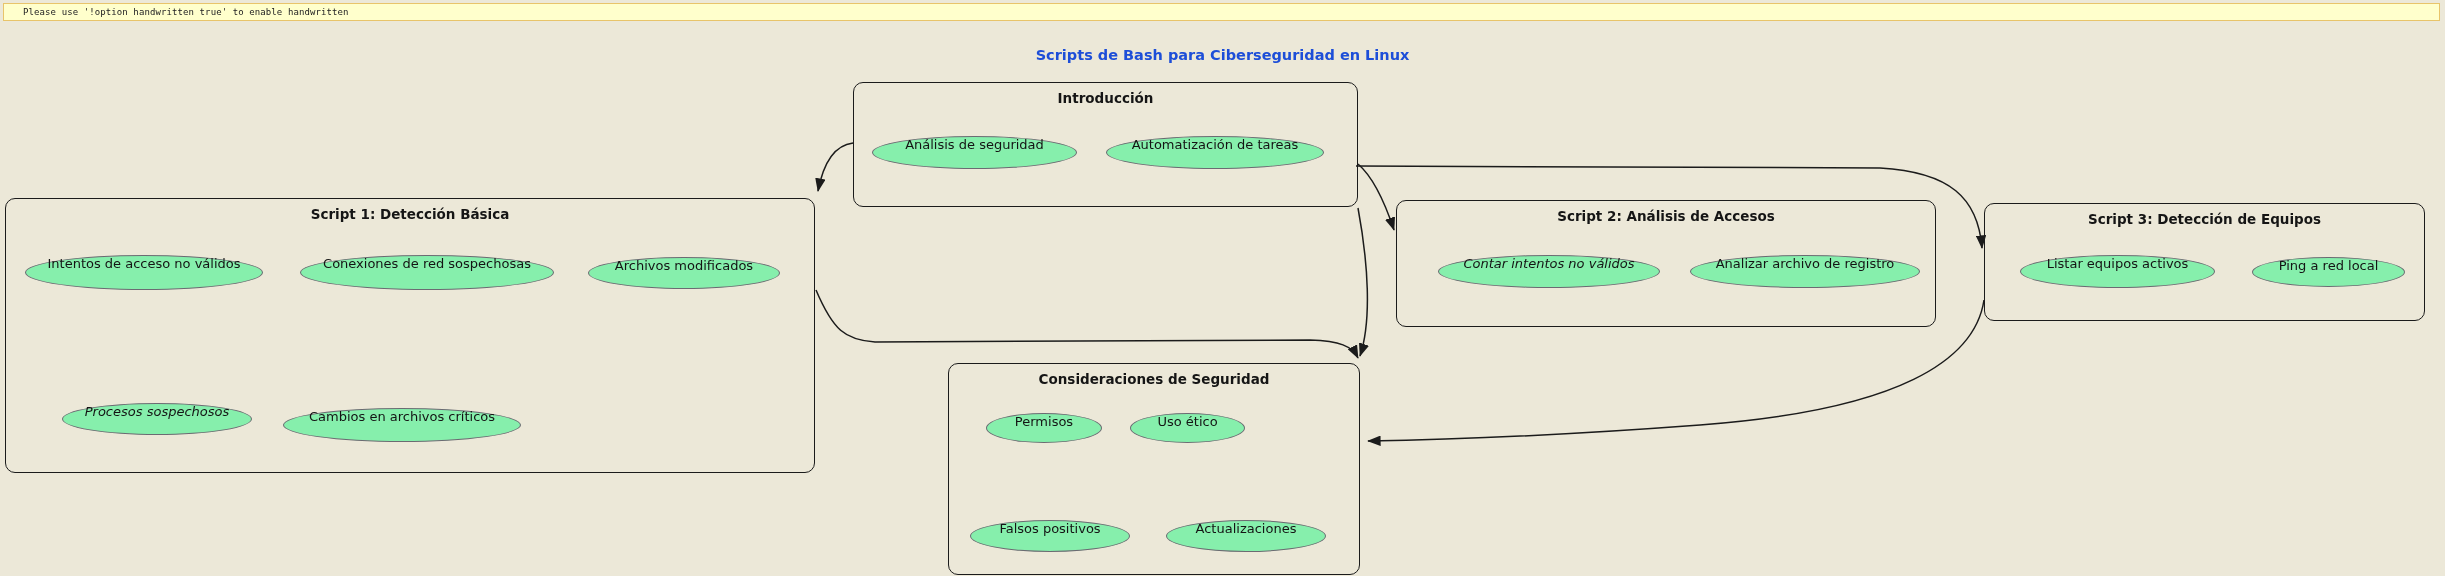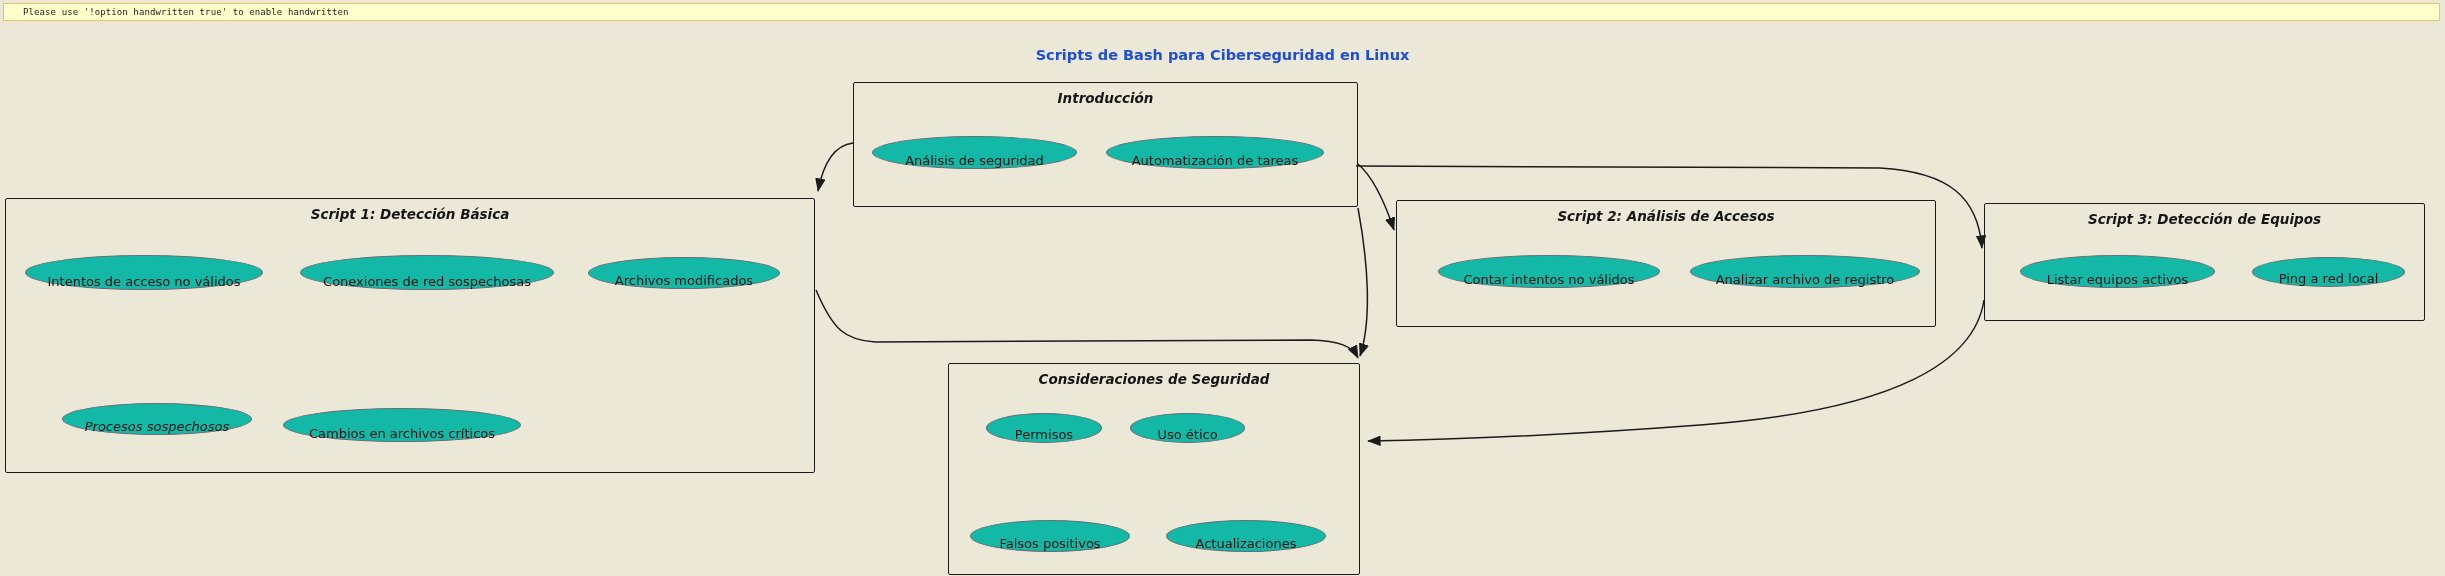--- a/index.html
+++ b/index.html
@@ -67,45 +67,44 @@
     color: #1d4ed8;
     z-index: 10;
   }
 
   
   .group-box {
     position: absolute;
     box-sizing: border-box;
     border: 1.6px solid #1b1b1b;
     background: transparent;
-    border-radius: 2px;
+    border-radius: 10px;
     z-index: 5;
-    font-style: italic;
   }
   .group-title {
     position: absolute;
     left: 0;
     top: 7px;
     width: 100%;
     text-align: center;
     font-size: 13.5px;
     font-weight: bold;
     color: #151515;
     white-space: nowrap;
   }
 
   
   .node {
     position: absolute;
     box-sizing: border-box;
-    background: #14b8a6;
+    background: #86efac;
     border: 1px solid #6b6b72;
     border-radius: 50%;
     display: flex;
-    align-items: flex-end;
+    align-items: flex-start;
     justify-content: center;
     font-size: 13px;
     color: #141414;
     white-space: nowrap;
     z-index: 8;
   }
 </style>
 </head>
 <body>
 
@@ -162,21 +161,21 @@
   <div class="node" style="left:62px; top:403px; width:190px; height:32px;font-style:italic;">
     <span>Procesos sospechosos</span>
   </div>
   <div class="node" style="left:283px; top:408px; width:238px; height:34px;">
     <span>Cambios en archivos críticos</span>
   </div>
 
   <div class="group-box" style="left:1396px; top:200px; width:540px; height:127px;">
     <div class="group-title">Script 2: Análisis de Accesos</div>
   </div>
-  <div class="node" style="left:1438px; top:255px; width:222px; height:33px;">
+  <div class="node" style="left:1438px; top:255px; width:222px; height:33px;font-style:italic;">
     <span>Contar intentos no válidos</span>
   </div>
   <div class="node" style="left:1690px; top:255px; width:230px; height:33px;">
     <span>Analizar archivo de registro</span>
   </div>
 
   <div class="group-box" style="left:1984px; top:203px; width:441px; height:118px;">
     <div class="group-title">Script 3: Detección de Equipos</div>
   </div>
   <div class="node" style="left:2020px; top:255px; width:195px; height:33px;">

